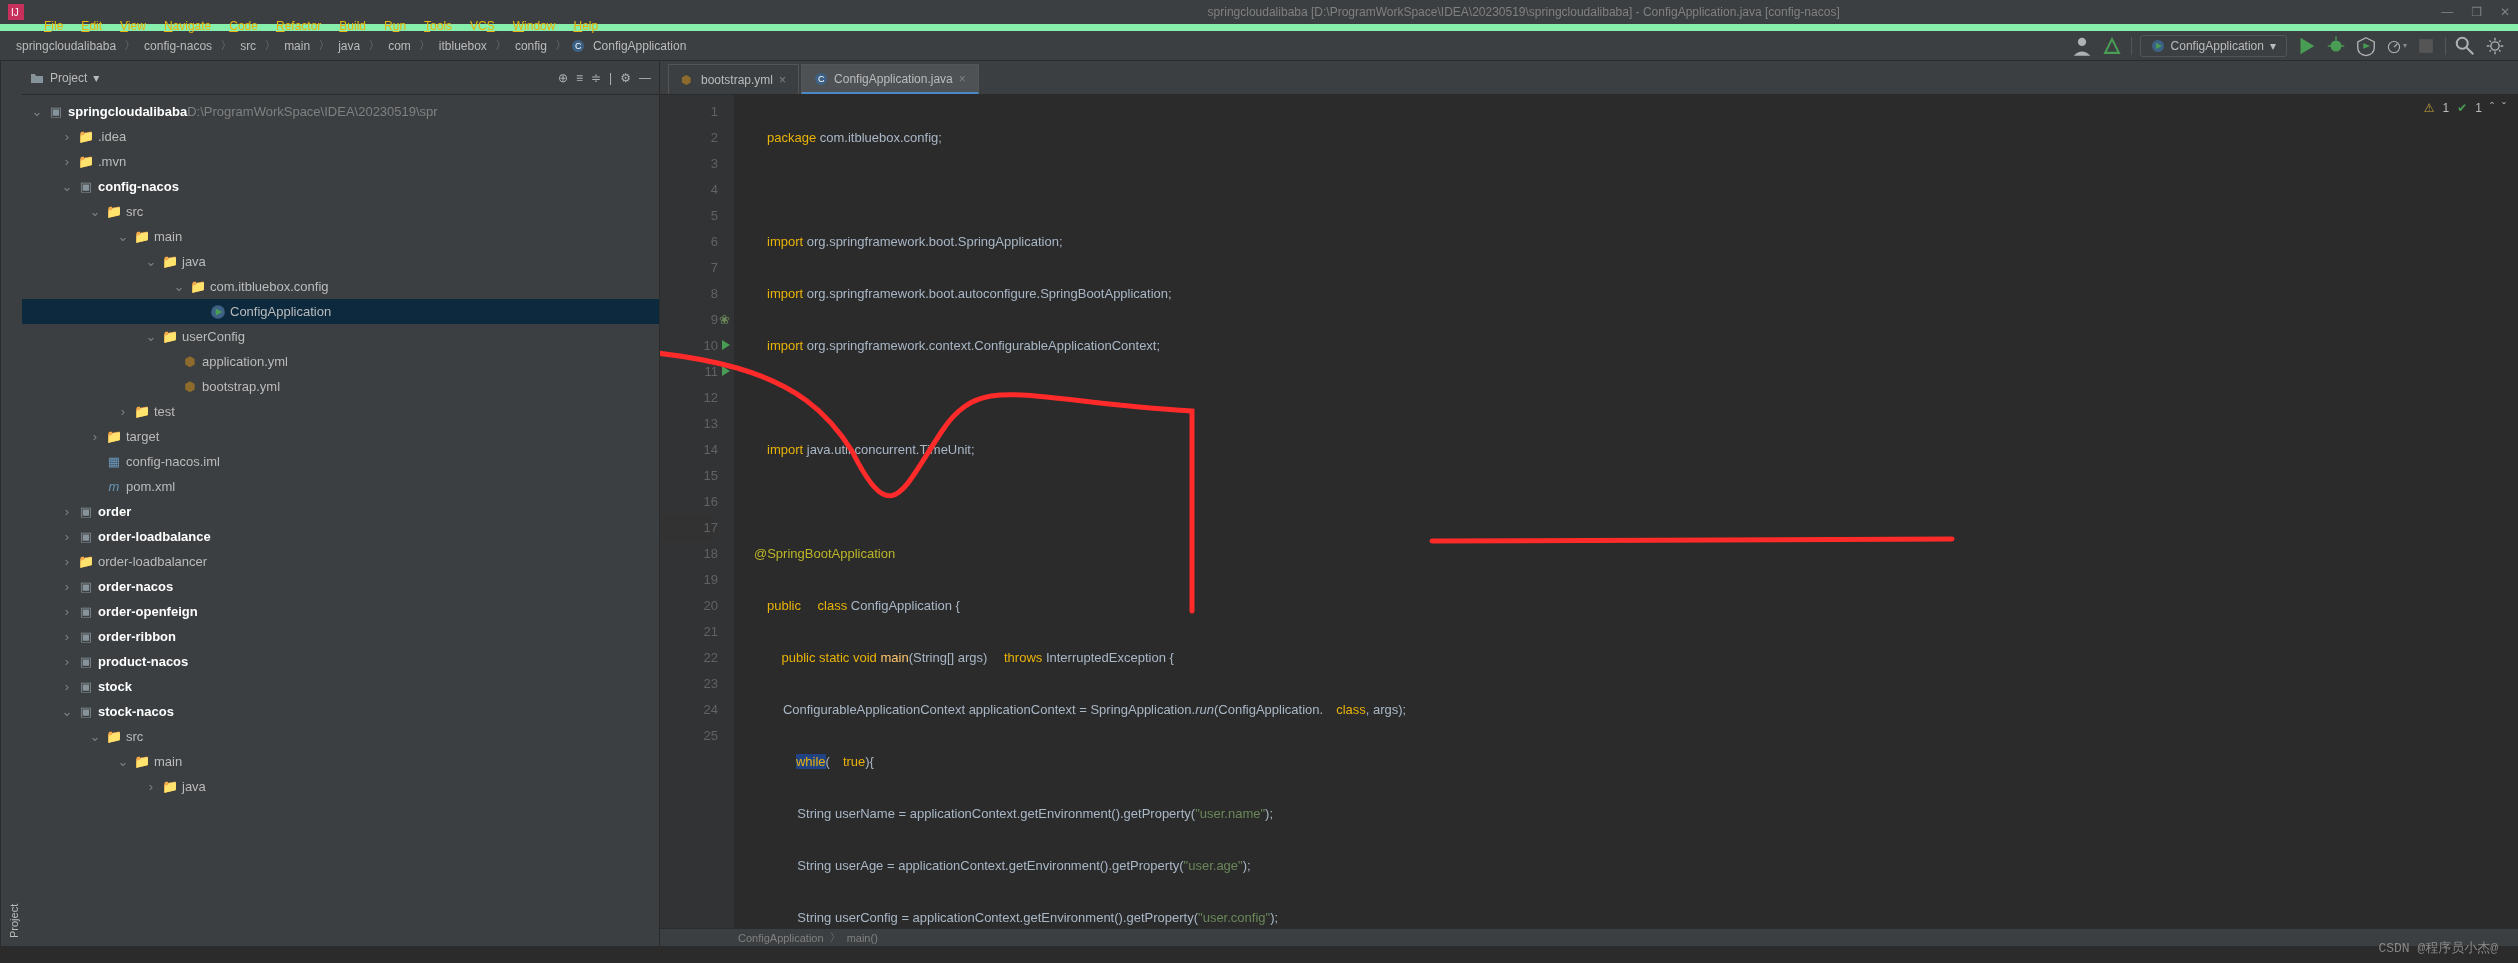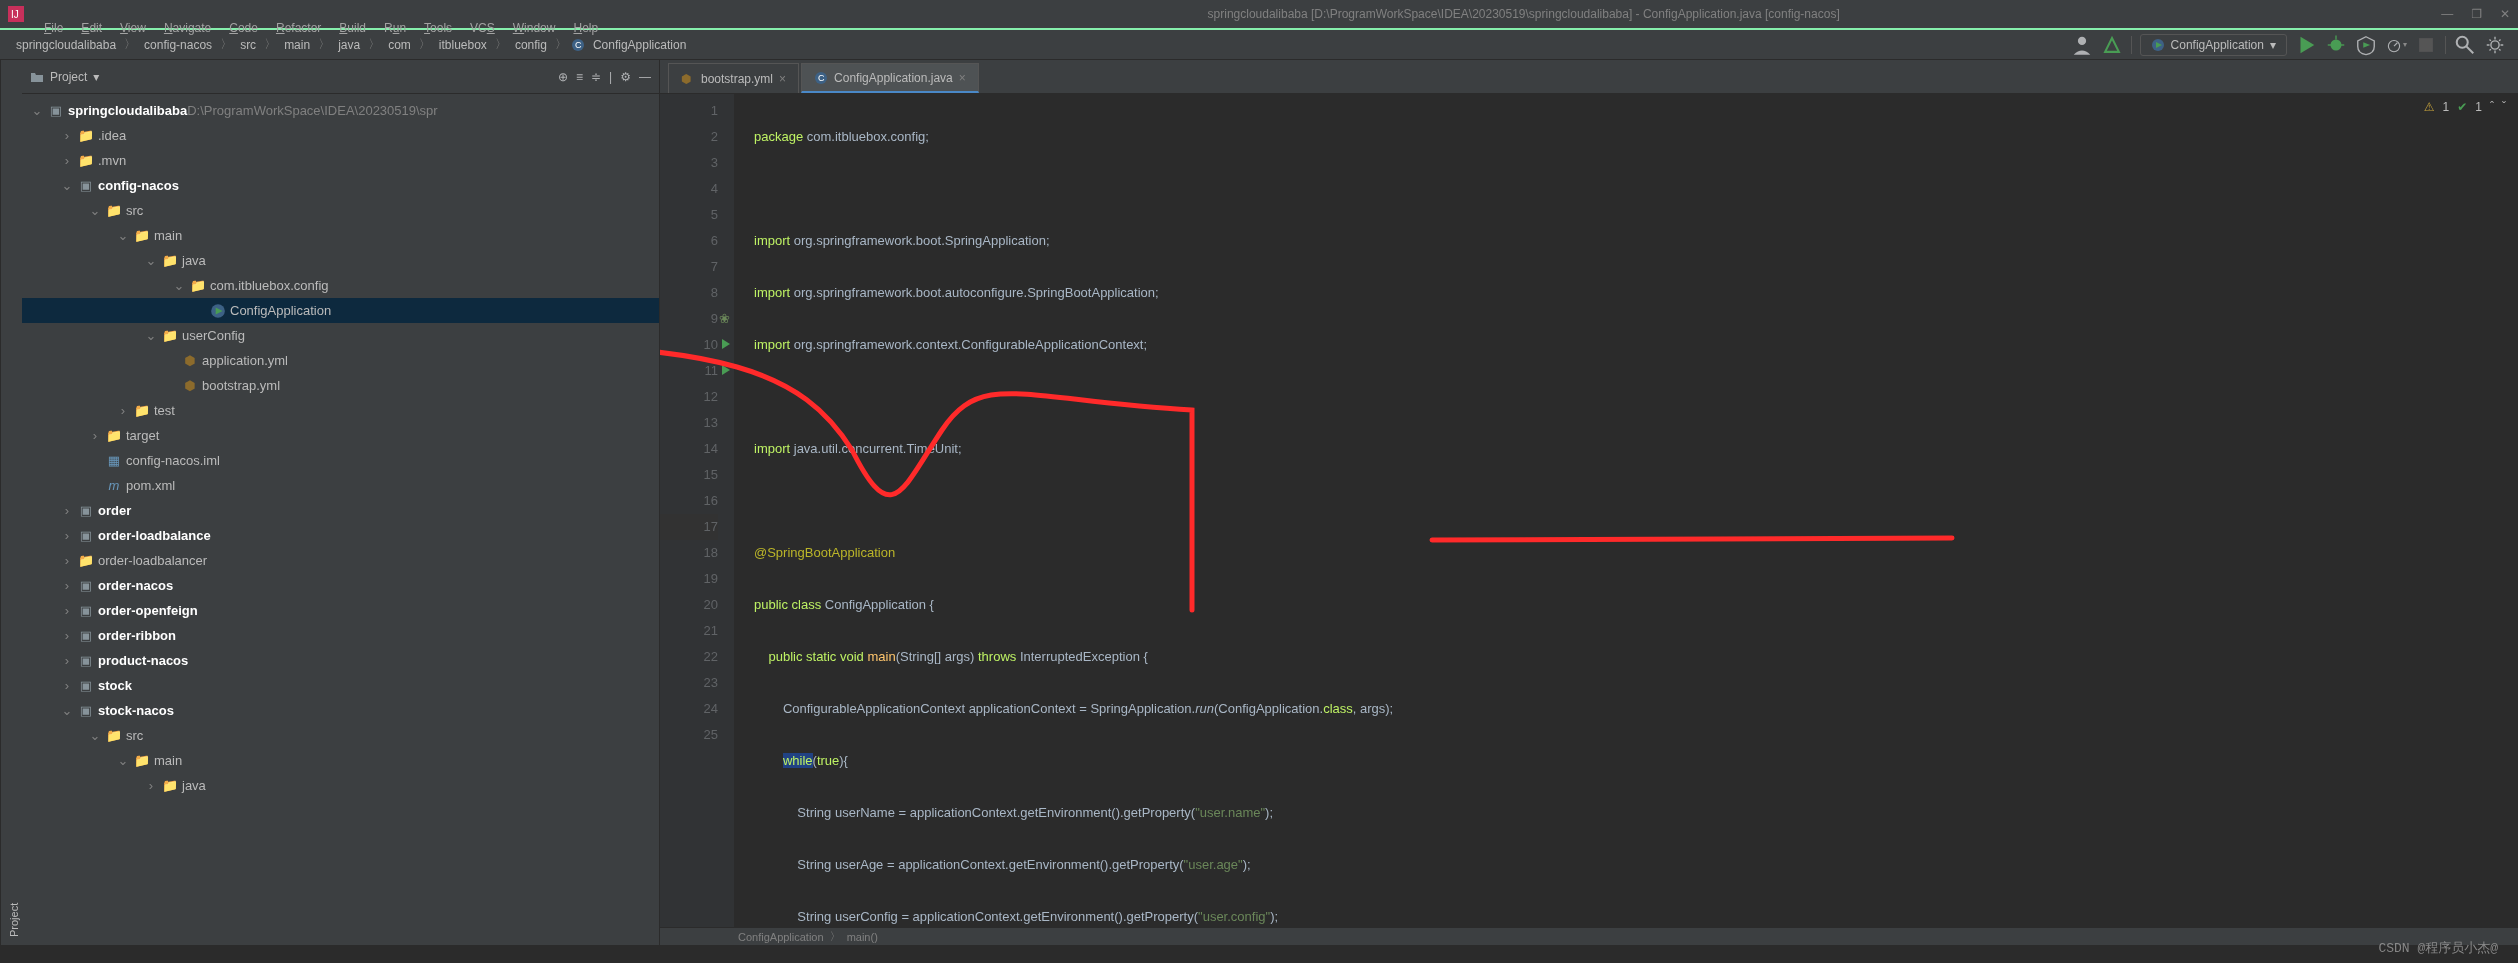--- a/index.html
+++ b/index.html
@@ -1,21 +1,21 @@
 <!DOCTYPE html>
 <html><head>
 <meta charset="utf-8">
 <style>
 * { margin: 0; padding: 0; box-sizing: border-box; font-family: "Segoe UI", sans-serif; }
 body { background: #2b2b2b; color: #bbbbbb; font-size: 12px; width: 2518px; height: 963px; overflow: hidden; position: relative; }
 
-.titlebar { height: 30px; background: #3c3f41; display: flex; align-items: center; padding: 12px 8px; border-bottom: 2px solid #86efac; }
+.titlebar { height: 30px; background: #3c3f41; display: flex; align-items: center; padding: 12px 8px; border-bottom: 7px solid #86efac; }
 .app-icon { width: 16px; height: 16px; background: #881144; border-radius: 2px; margin-right: 12px; display:flex; align-items:center; justify-content:center; }
 .menubar { display: flex; gap: 2px; }
-.menu-item { padding: 4px 8px; color: #a3a3a3; cursor: pointer; margin-top: 28px; }
+.menu-item { padding: 4px 8px; color: #eab308; cursor: pointer; margin-top: 28px; }
 .menu-item u { text-decoration: underline; }
 .title-center { flex: 1; text-align: center; color: #808080; font-size: 12px; }
 .window-controls { display: flex; gap: 18px; color: #808080; }
 
 .breadcrumb-bar { height: 30px; background: #3c3f41; display: flex; align-items: center; padding: 0 12px; border-bottom: 1px solid #2b2b2b; }
 .breadcrumbs { display: flex; align-items: center; gap: 4px; color: #bbbbbb; font-size: 12px; }
 .breadcrumb { padding: 2px 4px; }
 .breadcrumb-sep { color: #808080; }
 .breadcrumb-icon { width: 14px; height: 14px; display: inline-block; }
 .bc-right { margin-left: auto; display: flex; align-items: center; gap: 8px; }
@@ -52,21 +52,21 @@
 .tab-close { color: #808080; }
 .tab-icon { width: 14px; height: 14px; }
 
 .code-area { flex: 1; display: flex; overflow: hidden; position: relative; }
 .gutter { background: #313335; width: 74px; color: #606366; text-align: right; padding-right: 16px; font-family: "JetBrains Mono", Consolas, monospace; font-size: 13px; line-height: 26px; padding-top: 4px; position: relative; }
 .gutter .ln { height: 26px; position: relative; }
 .gutter-icon { position: absolute; right: -12px; }
 .code { flex: 1; font-family: "JetBrains Mono", Consolas, monospace; font-size: 13px; line-height: 26px; padding: 4px 0 0 20px; white-space: pre; color: #a9b7c6; position: relative; }
 .code .line { height: 26px; }
 
-.kw { color: #bef264; }
+.kw { color: #eab308; margin-left: 13px; }
 .str { color: #6a8759; }
 .ital { font-style: italic; }
 .annot { color: #bbb529; }
 .type-hl { color: #ffc66d; }
 .diffbg { background: #214283; }
 
 .inspections { position: absolute; top: 6px; right: 12px; display: flex; gap: 8px; align-items: center; font-size: 12px; }
 .warn { color: #c9a53c; }
 .ok { color: #499c54; }
 .insp-ctrl { color: #aaa; }

